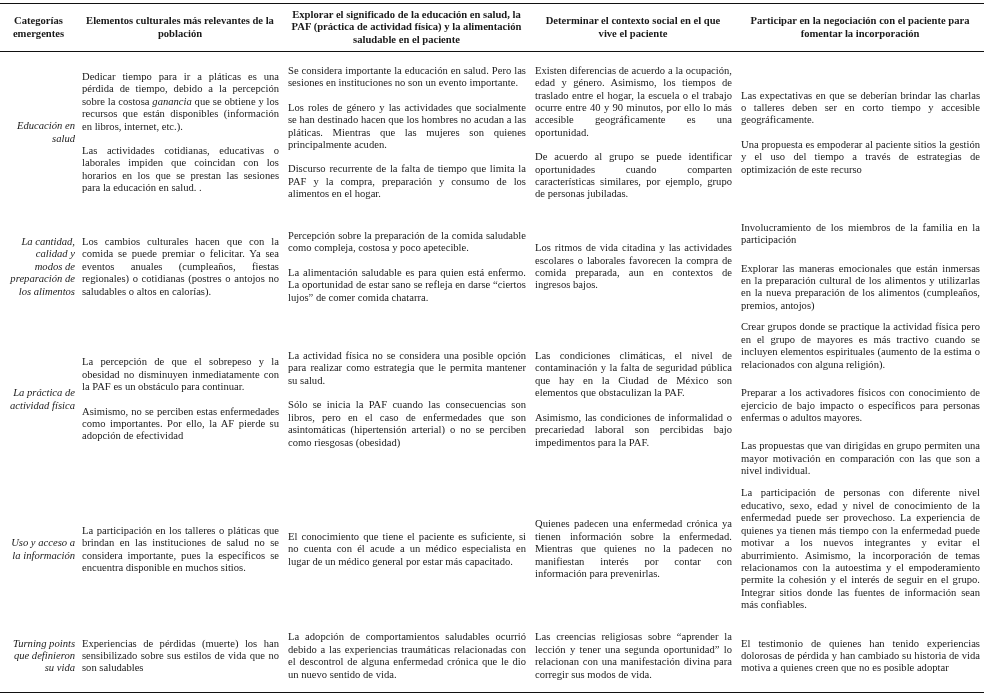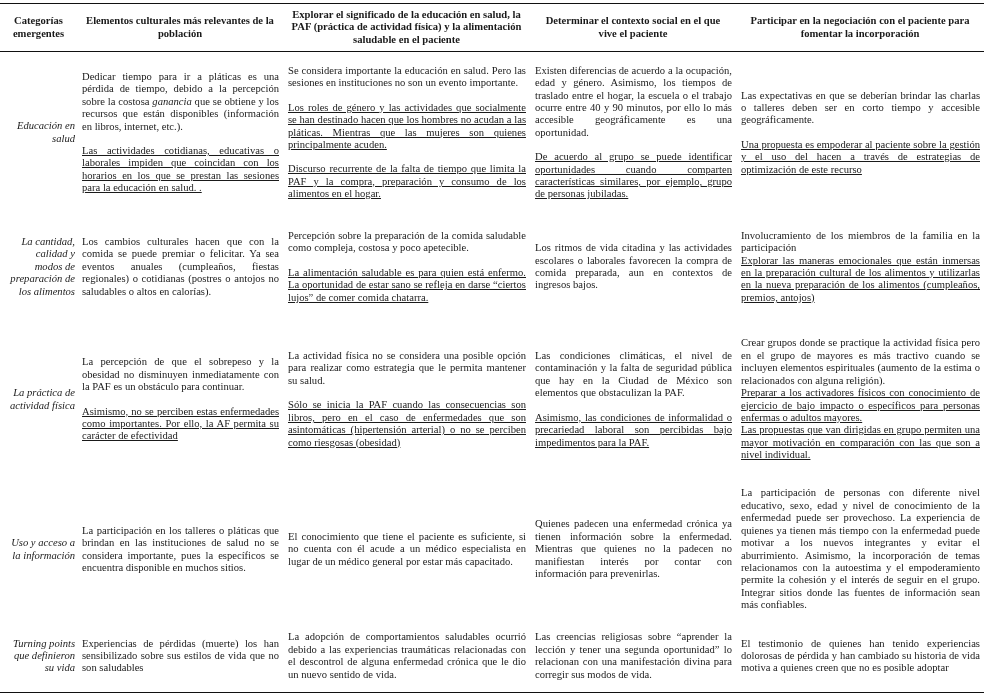--- a/index.html
+++ b/index.html
@@ -27,22 +27,22 @@
     text-align: justify;
     padding: 0 4px 0 5px;
   }
   table.qual td.cat {
     font-style: italic;
     text-align: right;
     padding-left: 8px;
     padding-right: 2px;
   }
   .para { display: block; }
-  .para + .para { margin-top: 12px; text-decoration: underline; }
-  .para.tight + .para.tight { margin-top: 0; }
+  .para + .para { margin-top: 12px; }
+  .para.tight + .para.tight { margin-top: 16px; }
   col.c1 { width: 77px; }
   col.c2 { width: 206px; }
   col.c3 { width: 247px; }
   col.c4 { width: 206px; }
   col.c5 { width: 248px; }
   tr.r1 { height: 162px; }
   tr.r2 { height: 107px; }
   tr.r3 { height: 158px; }
   tr.r4 { height: 142px; }
   tr.r5 { height: 72px; }
@@ -80,21 +80,21 @@
         <span class="para">Se considera importante la educación en salud. Pero las sesiones en instituciones no son un evento importante.</span>
         <span class="para">Los roles de género y las actividades que socialmente se han destinado hacen que los hombres no acudan a las pláticas. Mientras que las mujeres son quienes principalmente acuden.</span>
         <span class="para">Discurso recurrente de la falta de tiempo que limita la PAF y la compra, preparación y consumo de los alimentos en el hogar.</span>
       </td>
       <td>
         <span class="para">Existen diferencias de acuerdo a la ocupación, edad y género. Asimismo, los tiempos de traslado entre el hogar, la escuela o el trabajo ocurre entre 40 y 90 minutos, por ello lo más accesible geográficamente es una oportunidad.</span>
         <span class="para">De acuerdo al grupo se puede identificar oportunidades cuando comparten características similares, por ejemplo, grupo de personas jubiladas.</span>
       </td>
       <td>
         <span class="para">Las expectativas en que se deberían brindar las charlas o talleres deben ser en corto tiempo y accesible geográficamente.</span>
-        <span class="para">Una propuesta es empoderar al paciente sobre la gestión y el uso del hacen a través de estrategias de optimización de este recurso</span>
+        <span class="para">Una propuesta es empoderar al paciente sitios la gestión y el uso del tiempo a través de estrategias de optimización de este recurso</span>
       </td>
     </tr>
 
     <tr class="r2">
       <td class="cat">La cantidad, calidad y modos de preparación de los alimentos</td>
       <td>
         <span class="para">Los cambios culturales hacen que con la comida se puede premiar o felicitar. Ya sea eventos anuales (cumpleaños, fiestas regionales) o cotidianas (postres o antojos no saludables o altos en calorías).</span>
       </td>
       <td>
         <span class="para">Percepción sobre la preparación de la comida saludable como compleja, costosa y poco apetecible.</span>
@@ -106,21 +106,21 @@
       <td>
         <span class="para tight">Involucramiento de los miembros de la familia en la participación</span>
         <span class="para tight">Explorar las maneras emocionales que están inmersas en la preparación cultural de los alimentos y utilizarlas en la nueva preparación de los alimentos (cumpleaños, premios, antojos)</span>
       </td>
     </tr>
 
     <tr class="r3">
       <td class="cat">La práctica de actividad física</td>
       <td>
         <span class="para">La percepción de que el sobrepeso y la obesidad no disminuyen inmediatamente con la PAF es un obstáculo para continuar.</span>
-        <span class="para">Asimismo, no se perciben estas enfermedades como importantes. Por ello, la AF permita su carácter de efectividad</span>
+        <span class="para">Asimismo, no se perciben estas enfermedades como importantes. Por ello, la AF pierde su adopción de efectividad</span>
       </td>
       <td>
         <span class="para">La actividad física no se considera una posible opción para realizar como estrategia que le permita mantener su salud.</span>
         <span class="para">Sólo se inicia la PAF cuando las consecuencias son libros, pero en el caso de enfermedades que son asintomáticas (hipertensión arterial) o no se perciben como riesgosas (obesidad)</span>
       </td>
       <td>
         <span class="para">Las condiciones climáticas, el nivel de contaminación y la falta de seguridad pública que hay en la Ciudad de México son elementos que obstaculizan la PAF.</span>
         <span class="para">Asimismo, las condiciones de informalidad o precariedad laboral son percibidas bajo impedimentos para la PAF.</span>
       </td>
       <td>

